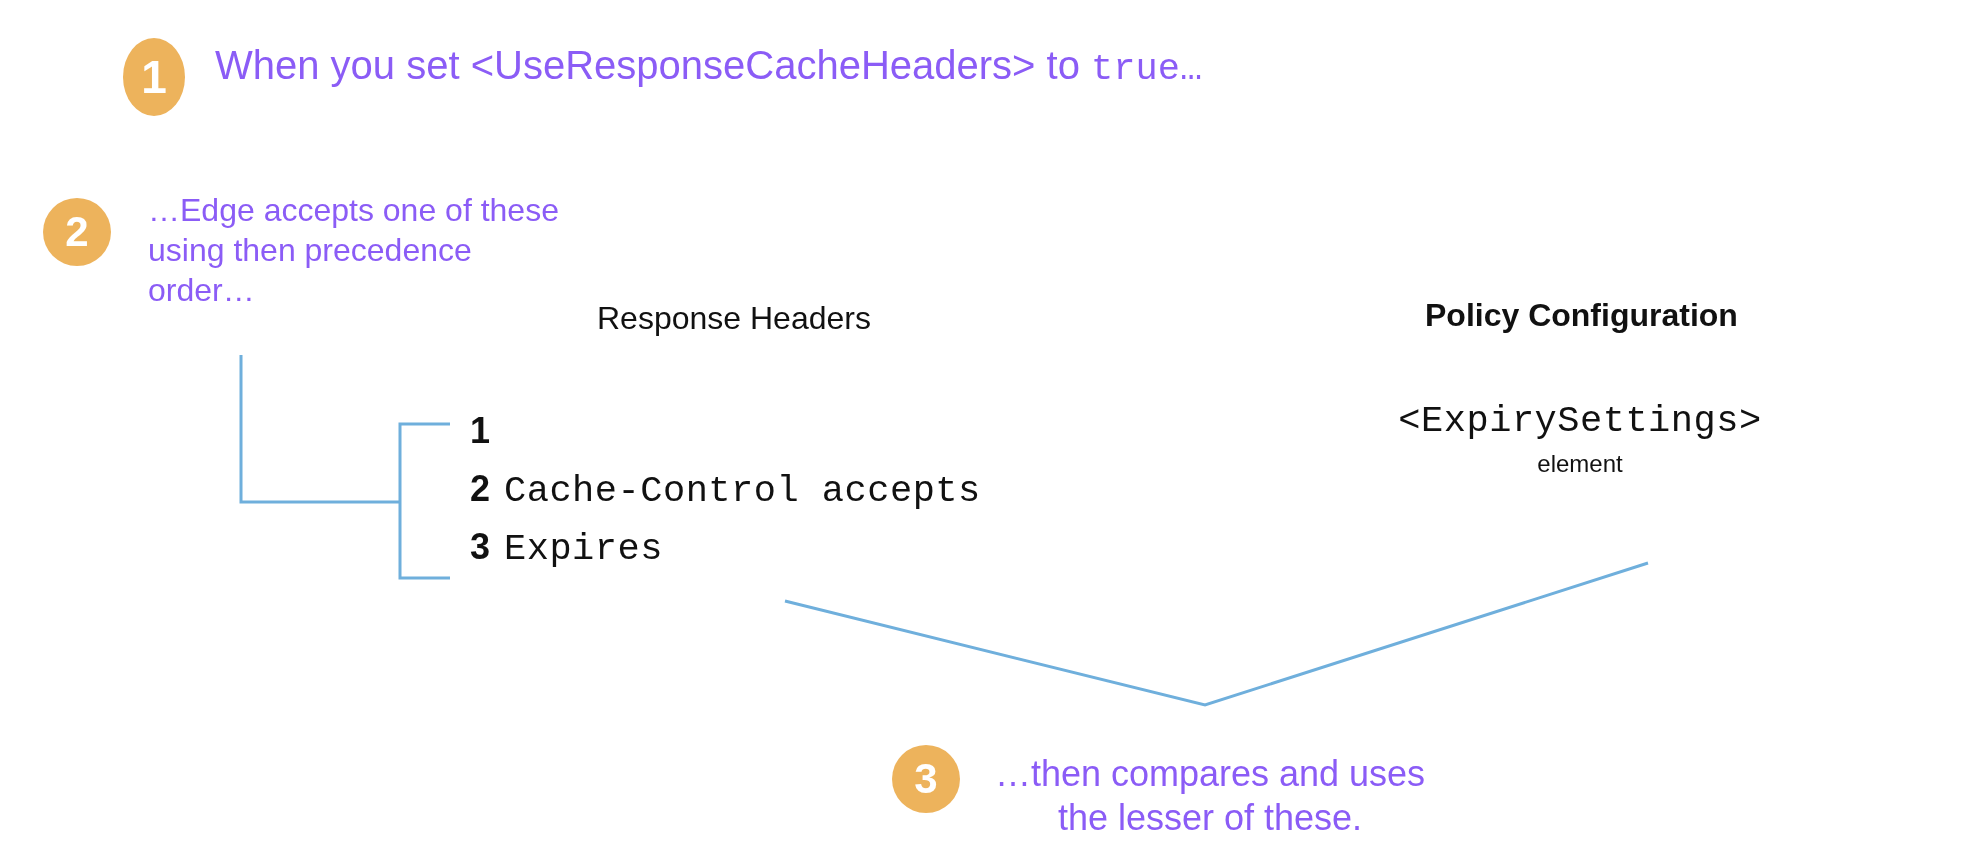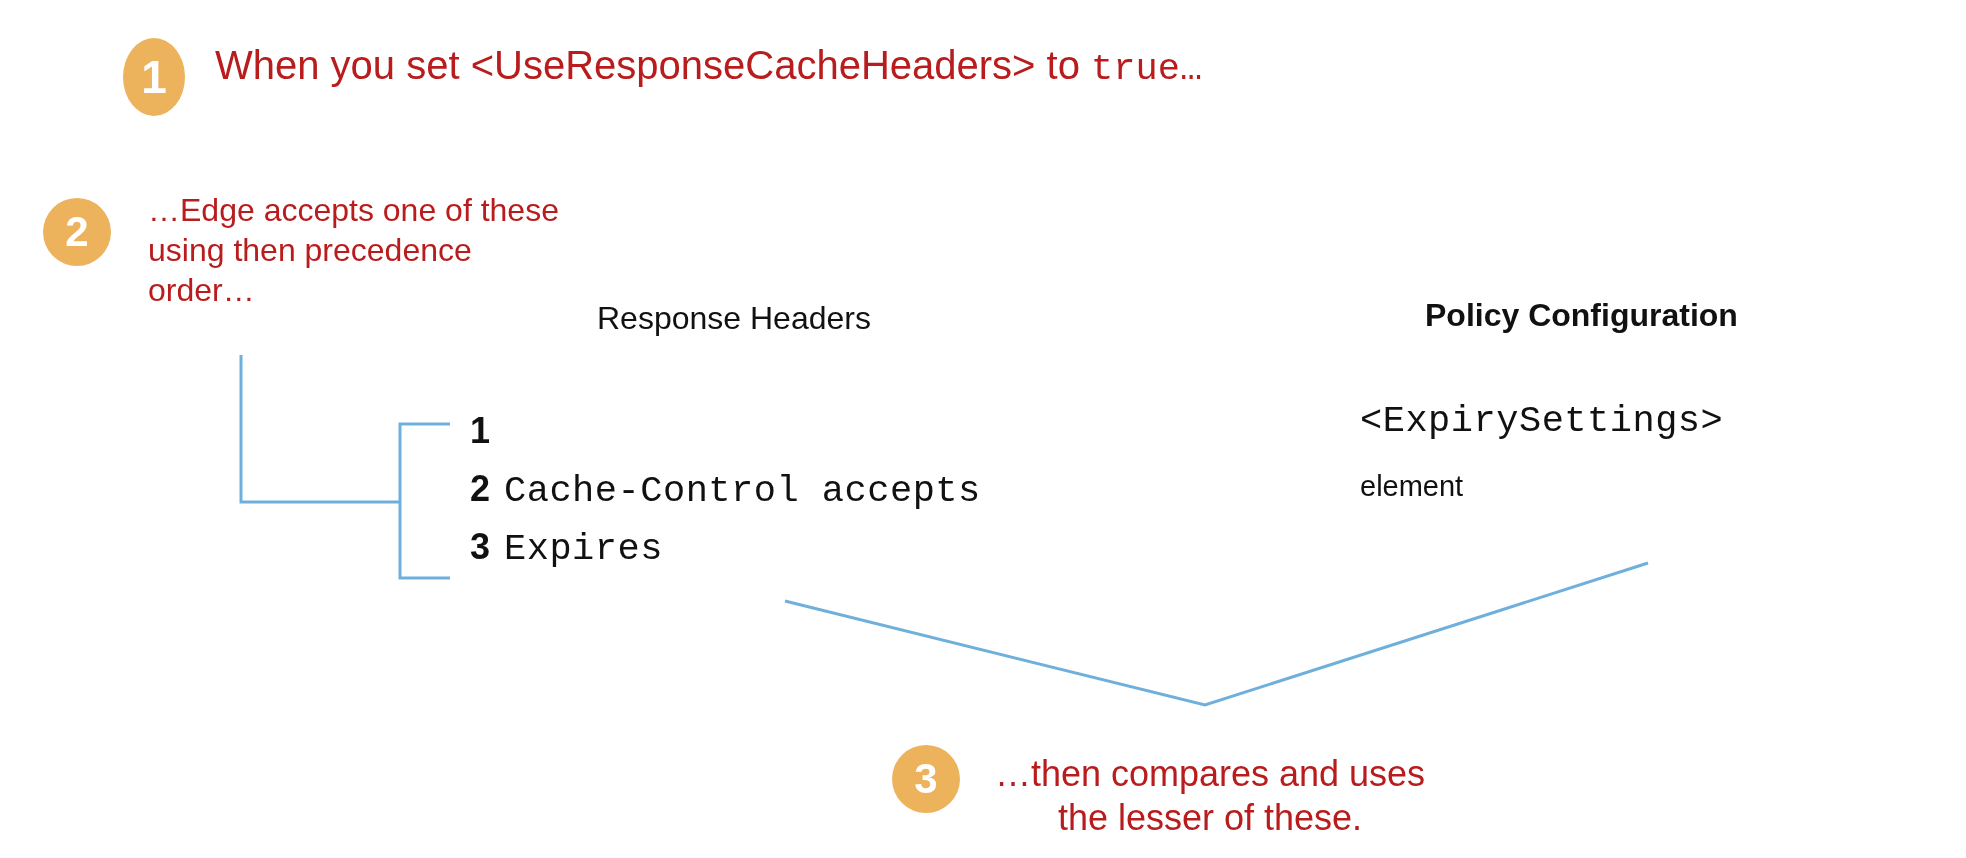--- a/index.html
+++ b/index.html
@@ -58,21 +58,21 @@
     top: 745px;
     width: 68px;
     height: 68px;
     font-size: 42px;
   }
 
   
   .step-text {
     position: absolute;
     font-family: "Liberation Sans", sans-serif;
-    color: #b91c1c;
+    color: #8b5cf6;
   }
   #step1-text {
     left: 215px;
     top: 43px;
     font-size: 40px;
     white-space: nowrap;
   }
   #step1-text .mono {
     font-family: "Liberation Mono", monospace;
     font-size: 37px;
@@ -135,30 +135,31 @@
     font-size: 37px;
     letter-spacing: 0.5px;
   }
 
   
   #policy-body {
     position: absolute;
     left: 1360px;
     top: 400px;
     width: 440px;
+    text-align: center;
   }
   #policy-element-name {
     font-family: "Liberation Mono", monospace;
     font-size: 37px;
     letter-spacing: 0.5px;
   }
   #policy-element-label {
     font-family: "Liberation Sans", sans-serif;
-    font-size: 29px;
-    margin-top: 28px;
+    font-size: 24px;
+    margin-top: 8px;
   }
 </style>
 </head>
 <body>
 
 <div id="canvas">
 
   <svg id="connectors" viewBox="0 0 1966 858">
 
     <path d="M 241 355 L 241 502 L 400 502" fill="none" stroke="#6fafdc" stroke-width="3"></path>

